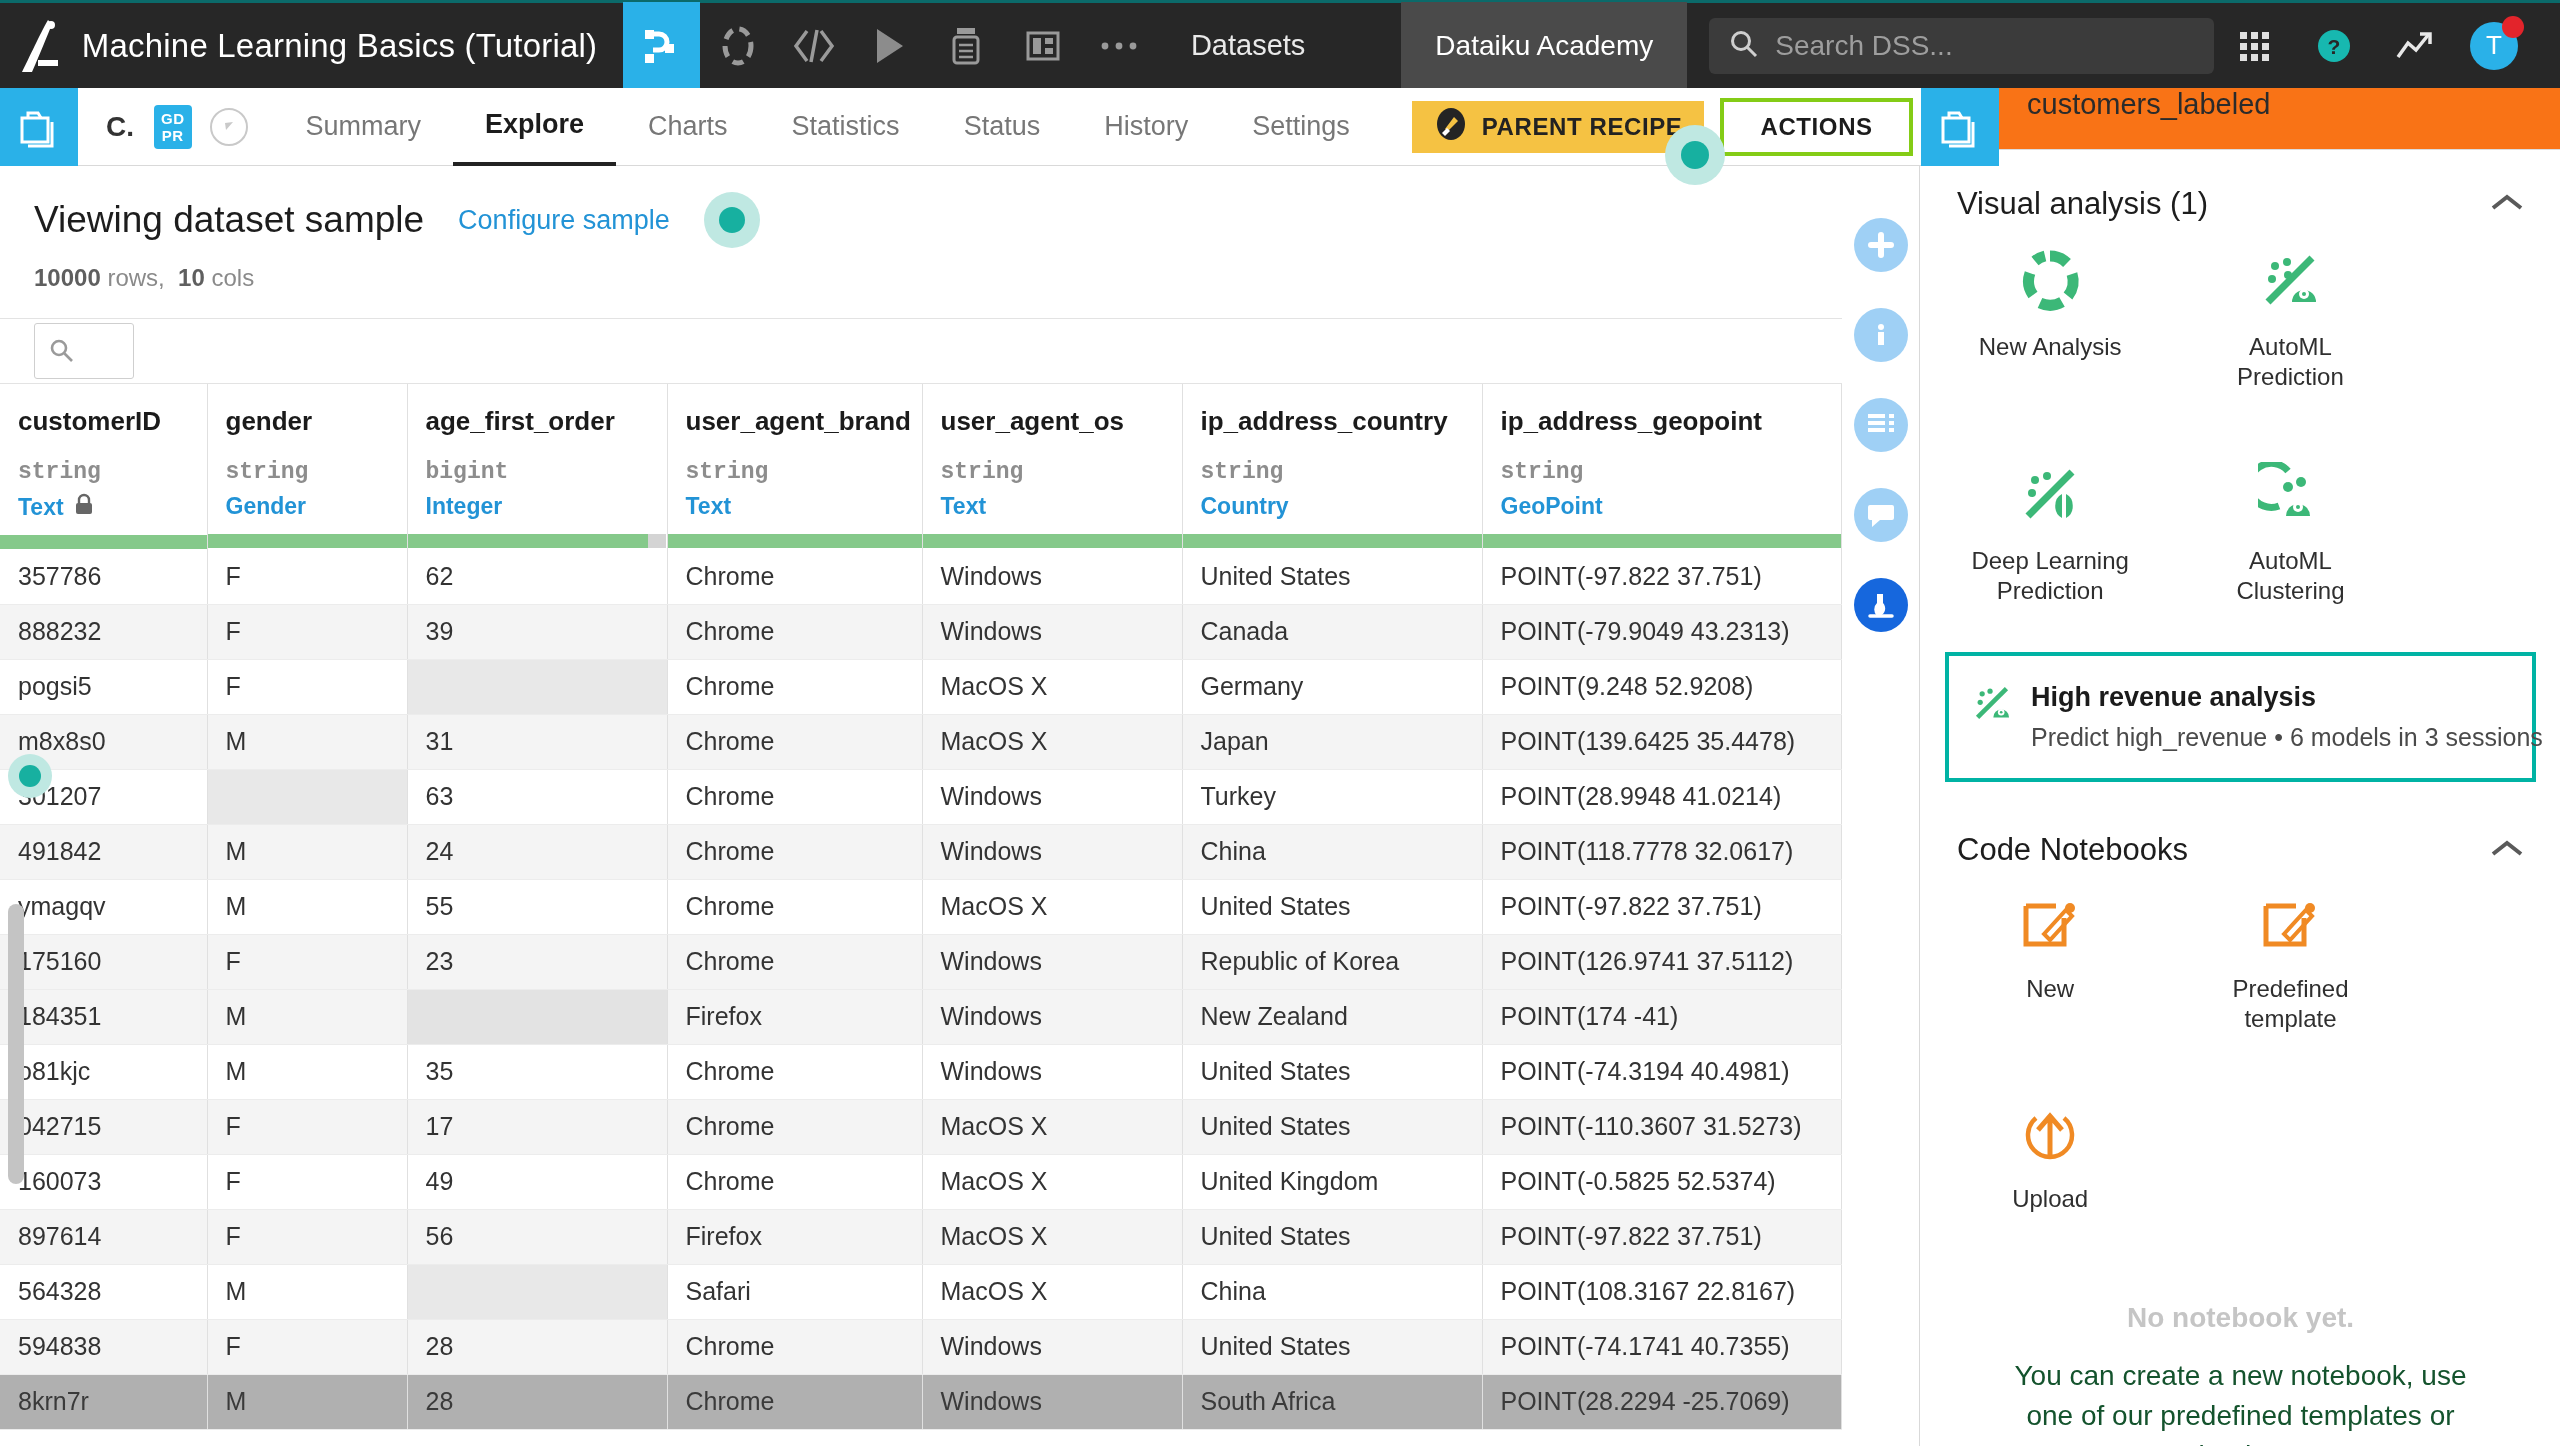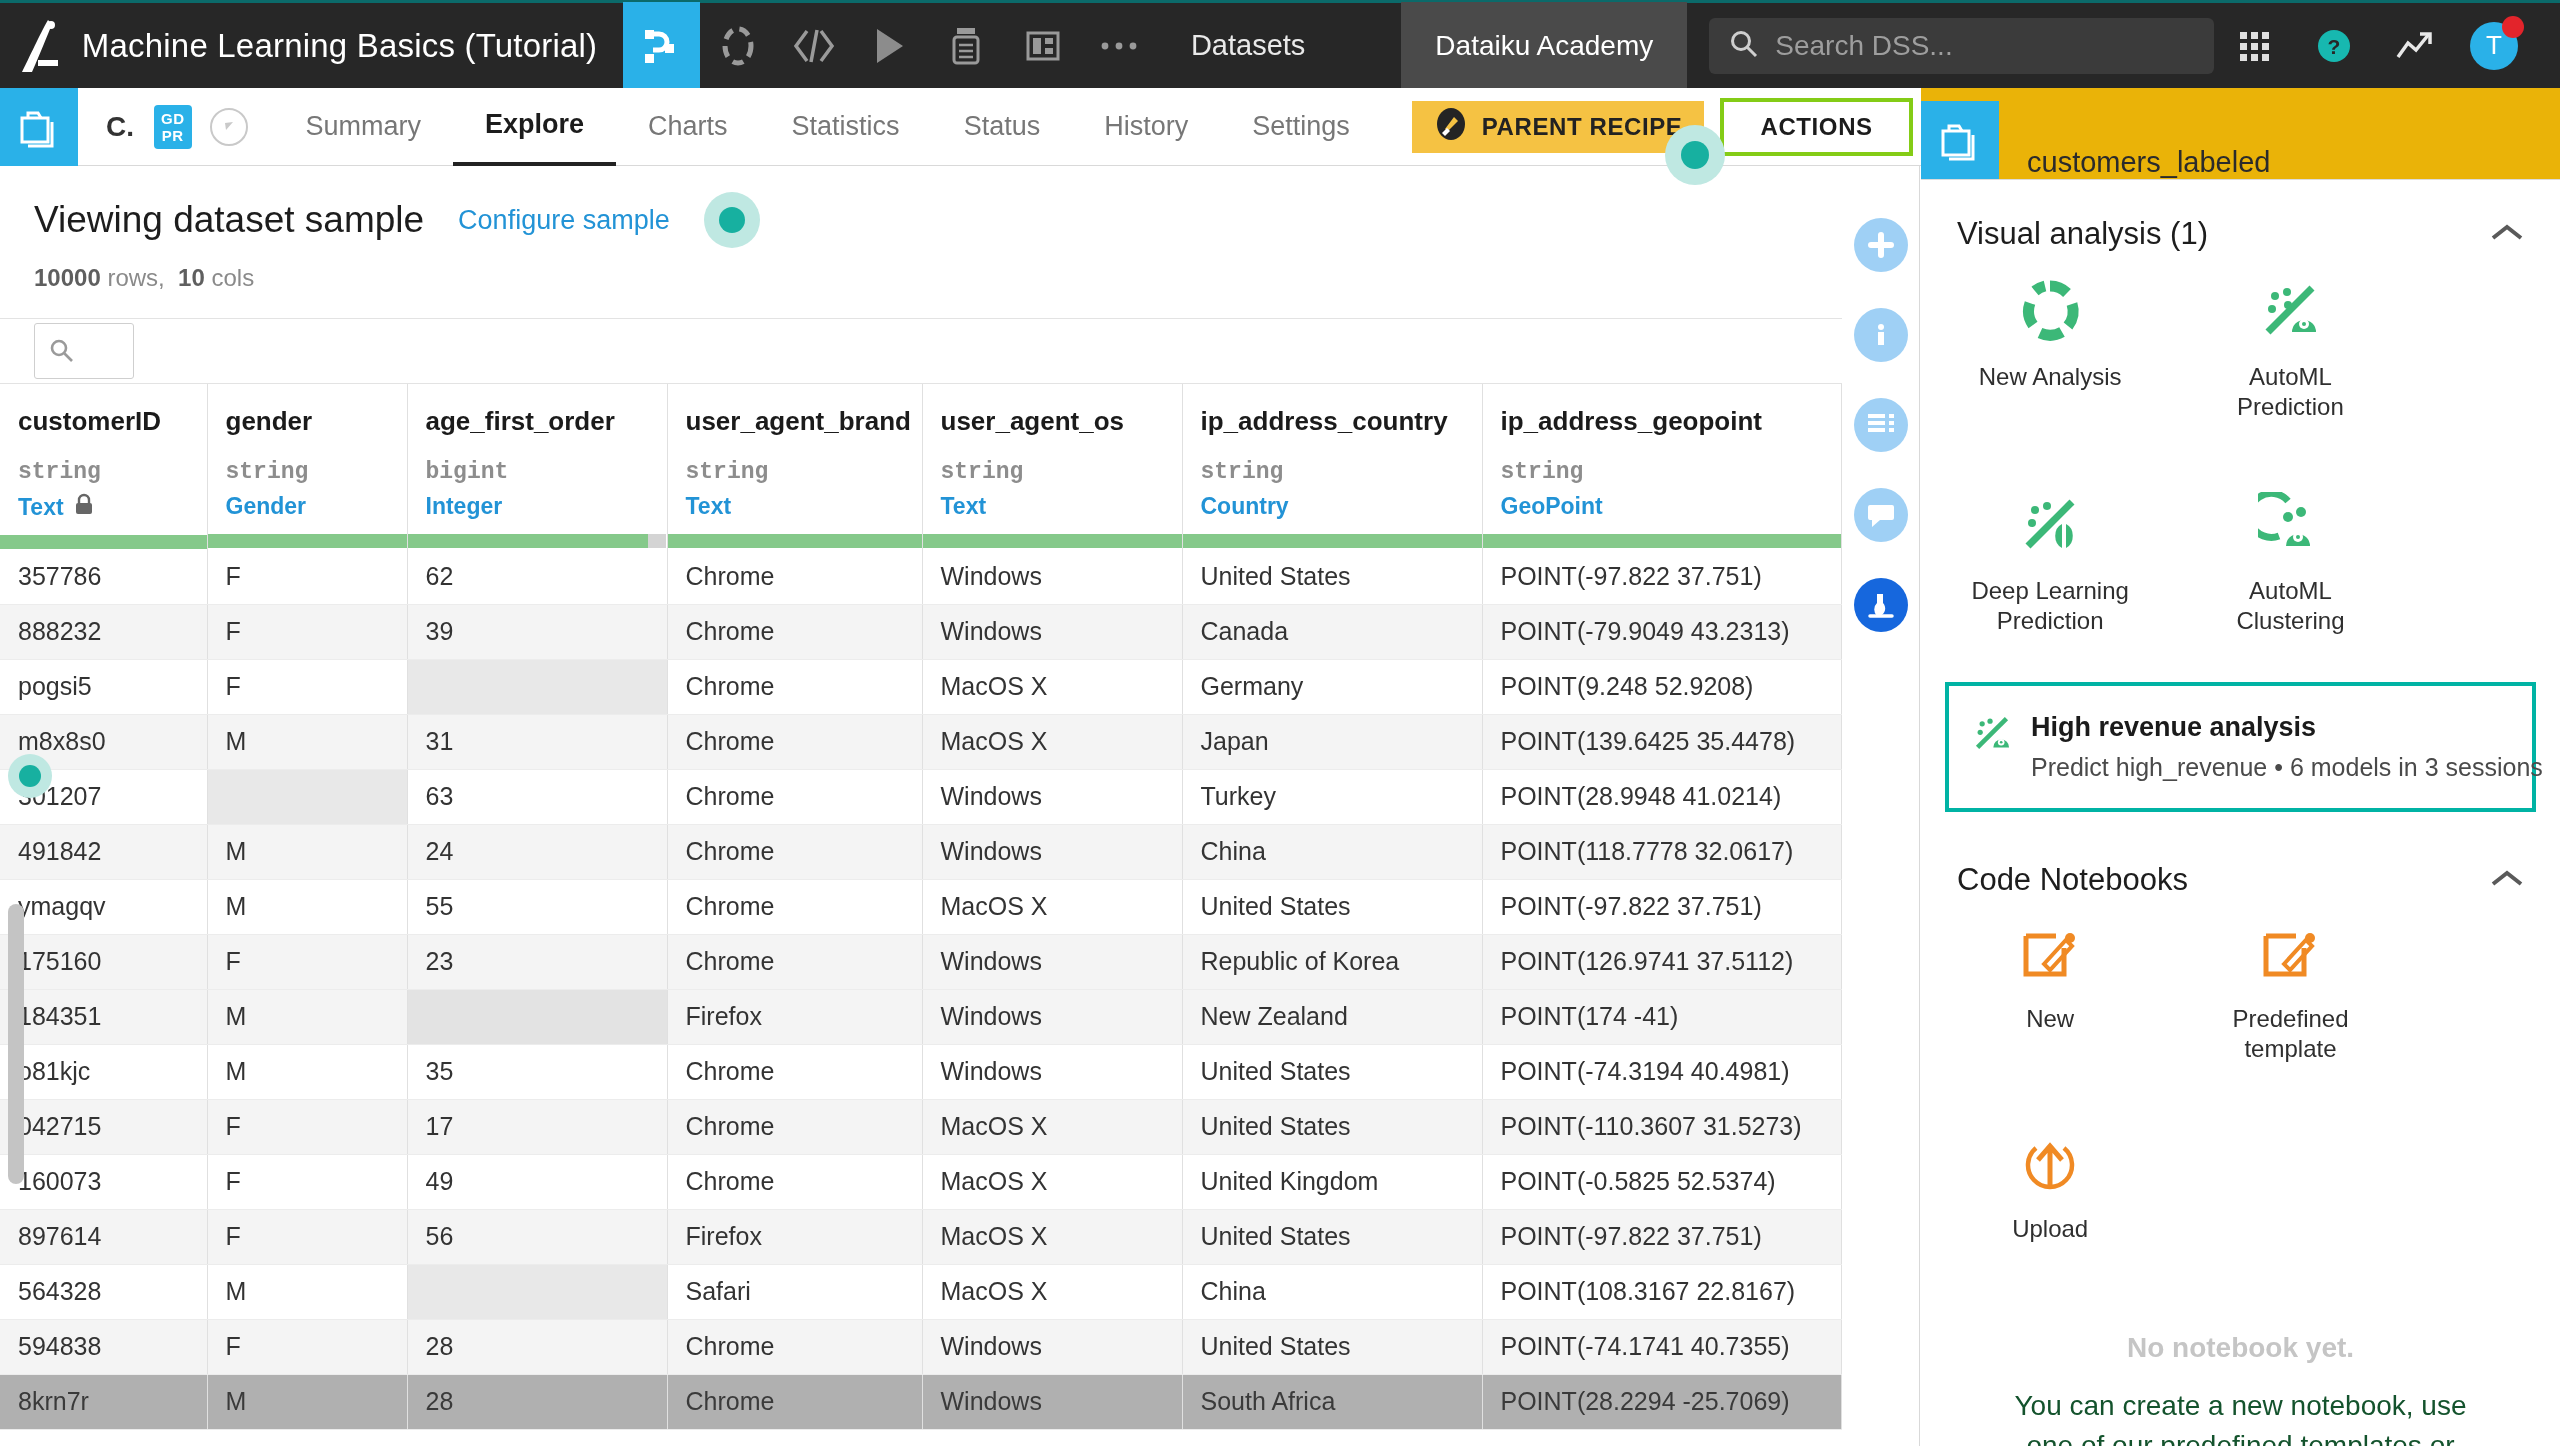--- a/index.html
+++ b/index.html
@@ -164,21 +164,21 @@
     width: 54px; height: 54px; border-radius: 50%; background: #9fd0f5; color: #fff;
     display: flex; align-items: center; justify-content: center;
   }
   .rail-btn.sel { background: #1667dd; }
 
   
   .rightpanel {
     position: absolute; top: 88px; left: 1921px; width: 639px; bottom: 0; background: #fff;
   }
   .rp-head {
-    height: 92px; background: #eab308; display: flex; align-items: flex-end;
+    height: 62px; background: #f97316; display: flex; align-items: flex-start;
     border-bottom: 1px solid #dcdcdc;
   }
   .rp-head .ds-square { width: 78px; height: 78px; }
   .rp-title { font-size: 29px; color: #2b2b2b; padding-left: 28px; white-space: nowrap; }
   .section-head {
     display: flex; align-items: center; justify-content: space-between;
     padding: 36px 36px 10px 36px;
   }
   .section-title { font-size: 31px; color: #1d1d1d; }
   .chev { color: #5a5a5a; font-size: 26px; }

